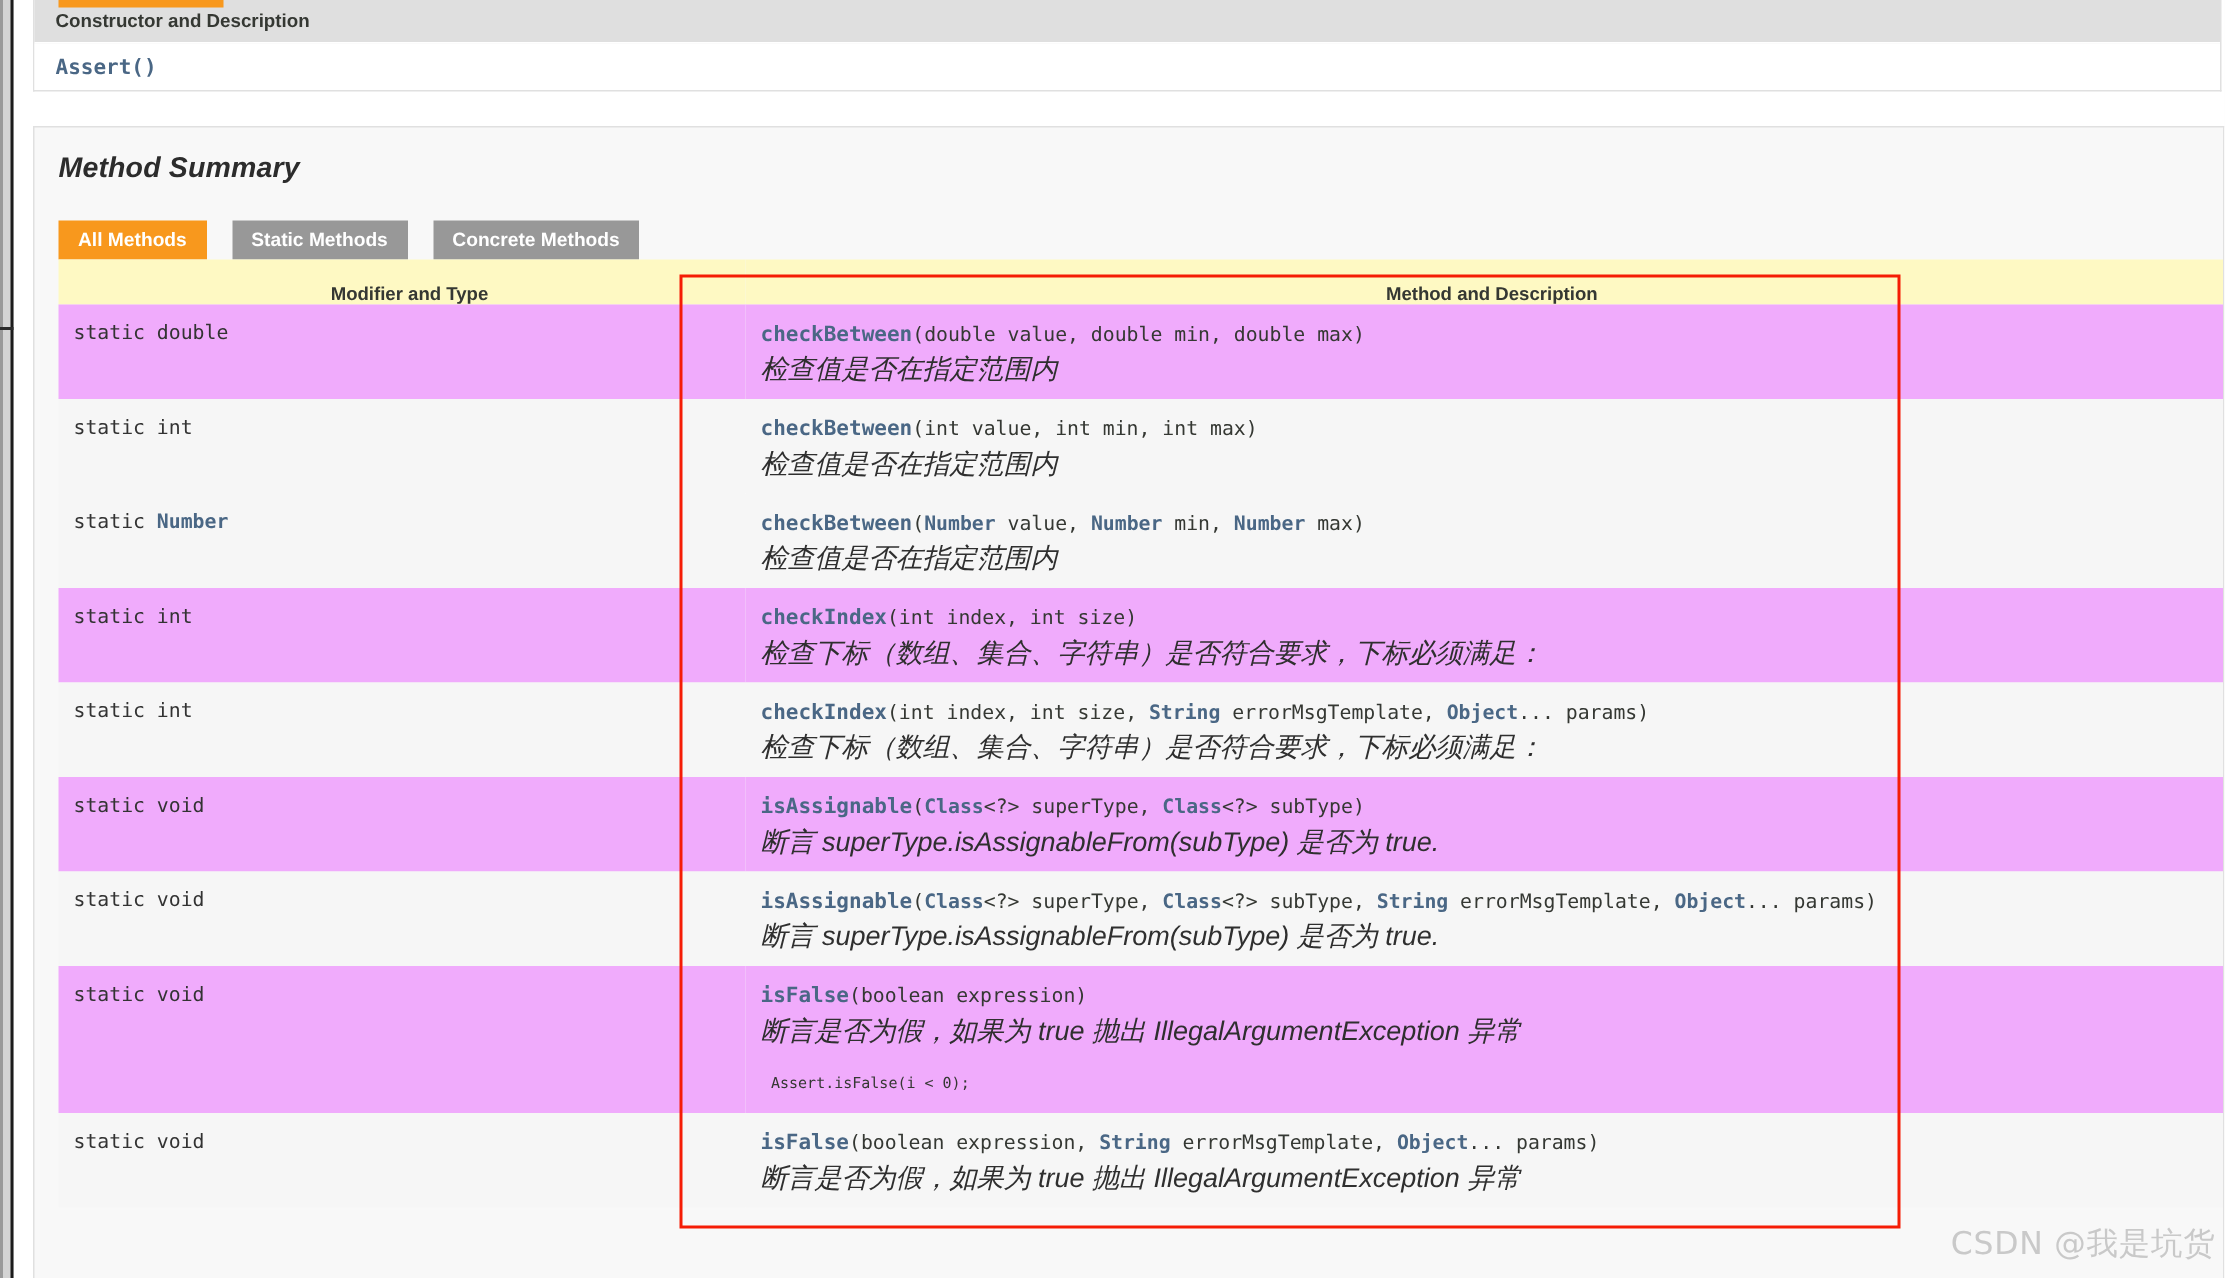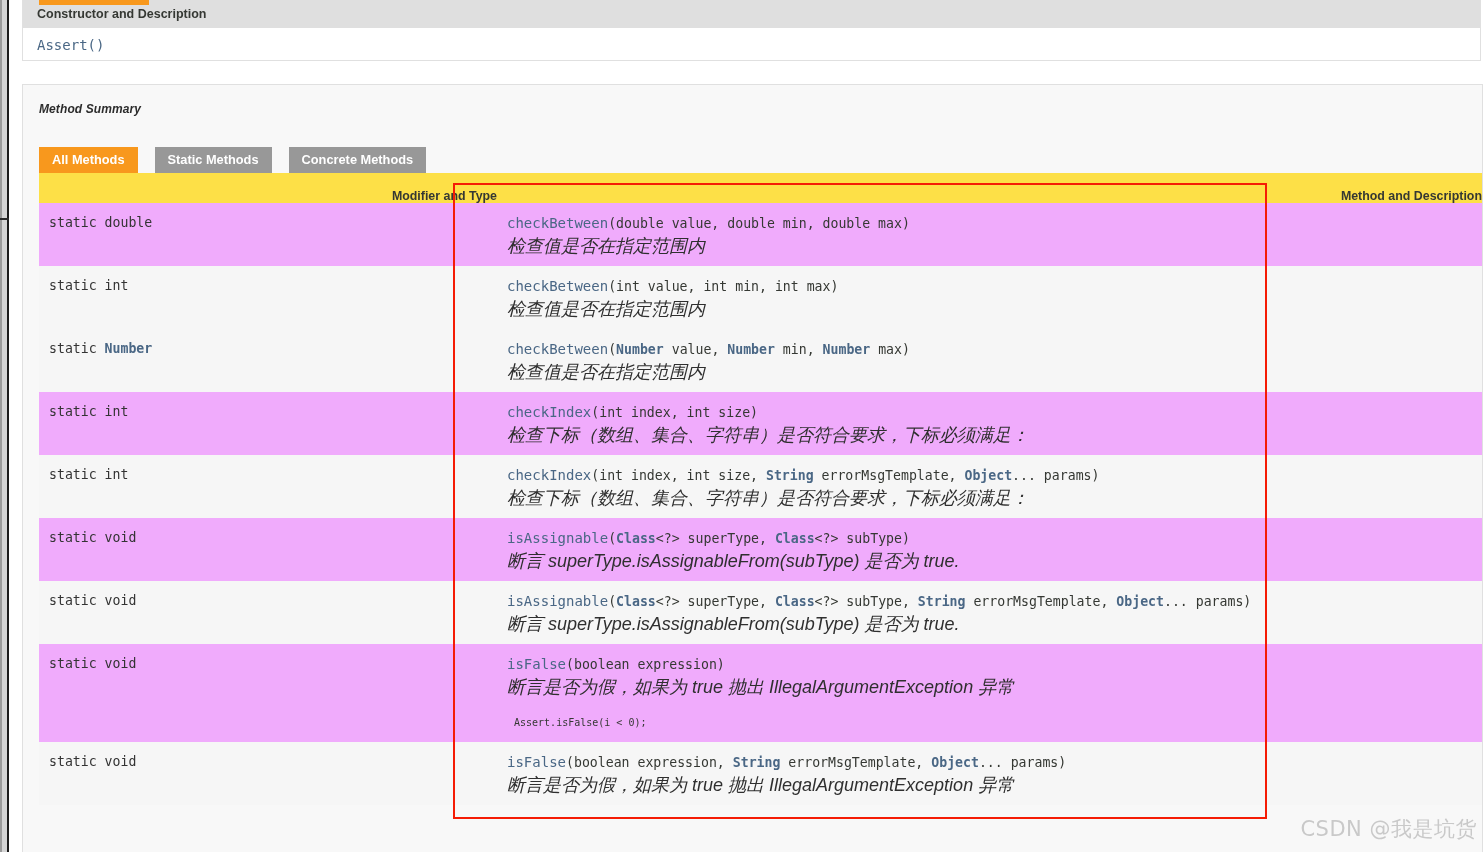--- a/index.html
+++ b/index.html
@@ -78,38 +78,38 @@
   .ctor-row {
     height: 31px;
     line-height: 31px;
     padding-left: 14px;
     background: #ffffff;
   }
   .codelink {
     color: #4a6785;
     font-family: "DejaVu Sans Mono", "Liberation Mono", monospace;
     font-size: 14px;
-    font-weight: normal;
+    font-weight: bold;
     text-decoration: none;
   }
 
   
   .method-block {
     position: absolute;
     left: 0; top: 84px;
     width: 1461px;
     height: 768px;
     border: 1px solid #e0e0e0;
     border-bottom: none;
     background: #f8f8f8;
   }
 
   .block-title {
     padding: 17px 0 0 16px;
-    font-size: 12px;
+    font-size: 19px;
     font-weight: bold;
     font-style: italic;
     color: #2c2c2c;
     letter-spacing: .1px;
   }
 
   
   .tabs {
     position: absolute;
     left: 16px; top: 62px;
@@ -137,26 +137,26 @@
     position: absolute;
     left: 16px; top: 88px;
     width: 1443px;
     border-collapse: collapse;
     table-layout: fixed;
   }
   .mtable col.c1 { width: 458px; }
   .mtable col.c2 { width: 985px; }
 
   .mtable th {
-    background: #fde047;
+    background: #fef9c3;
     height: 24px;
     font-size: 12.4px;
     font-weight: bold;
     color: #353833;
-    text-align: right;
+    text-align: center;
     vertical-align: middle;
     padding: 16px 0 0 10px;
     border: none;
   }
 
   .mtable td {
     vertical-align: top;
     padding: 9px 0 9px 10px;
     border: none;
     font-family: "DejaVu Sans Mono", "Liberation Mono", monospace;

